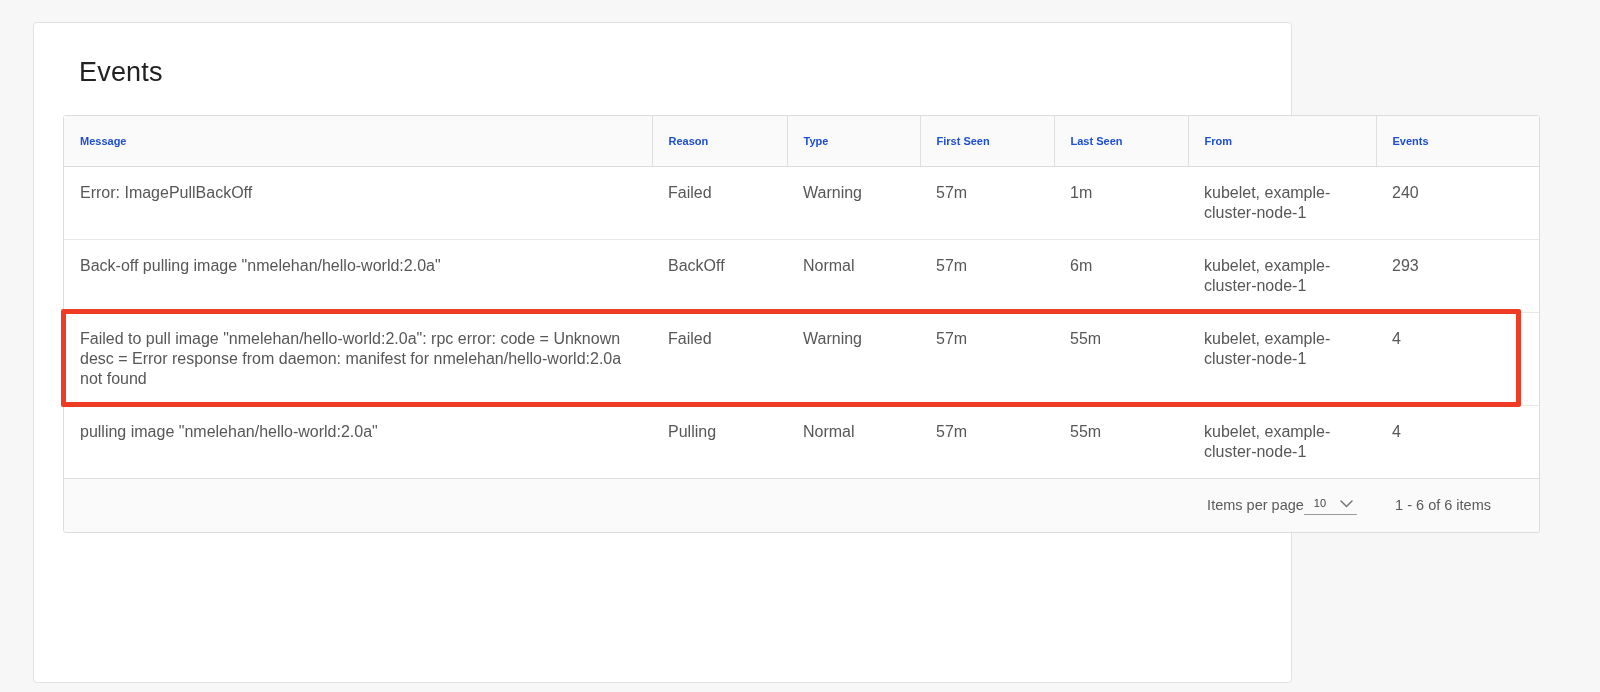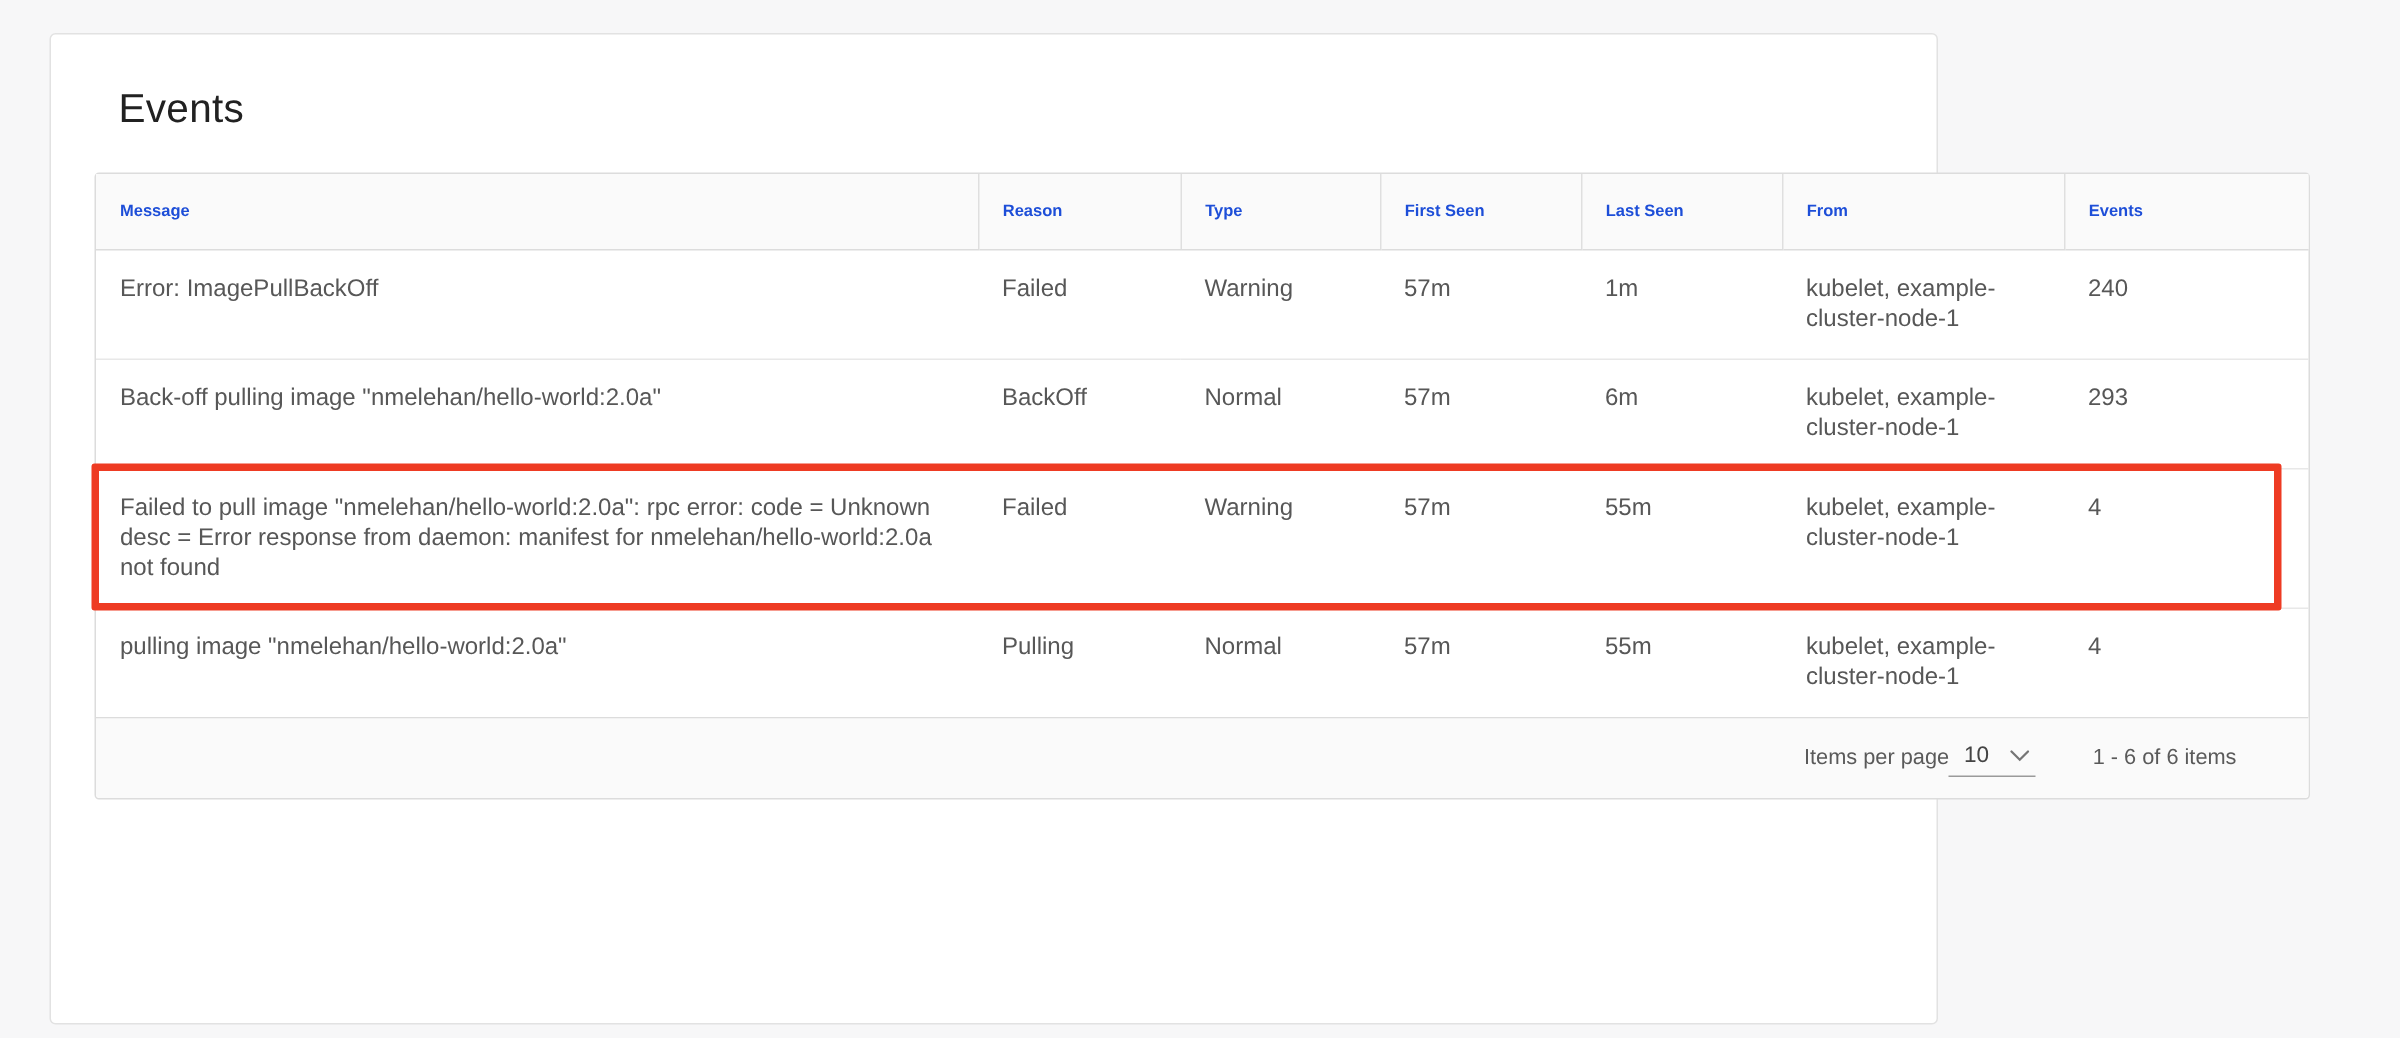--- a/index.html
+++ b/index.html
@@ -73,21 +73,21 @@
   }
   .items-per-page-label { }
   .page-size-select {
     display: inline-flex;
     align-items: center;
     gap: 14px;
     border: none;
     border-bottom: 1px solid #9a9a9a;
     background: transparent;
     padding: 2px 4px 5px 10px;
-    font-size: 15px;
+    font-size: 11px;
     color: #444444;
     cursor: pointer;
     margin-right: 38px;
     font-family: "Liberation Sans", sans-serif;
   }
   .chevron-down { display: inline-flex; margin-top: 2px; }
   .highlight-box {
     position: absolute;
     border: 5px solid #ee3b23;
     border-radius: 2px;

